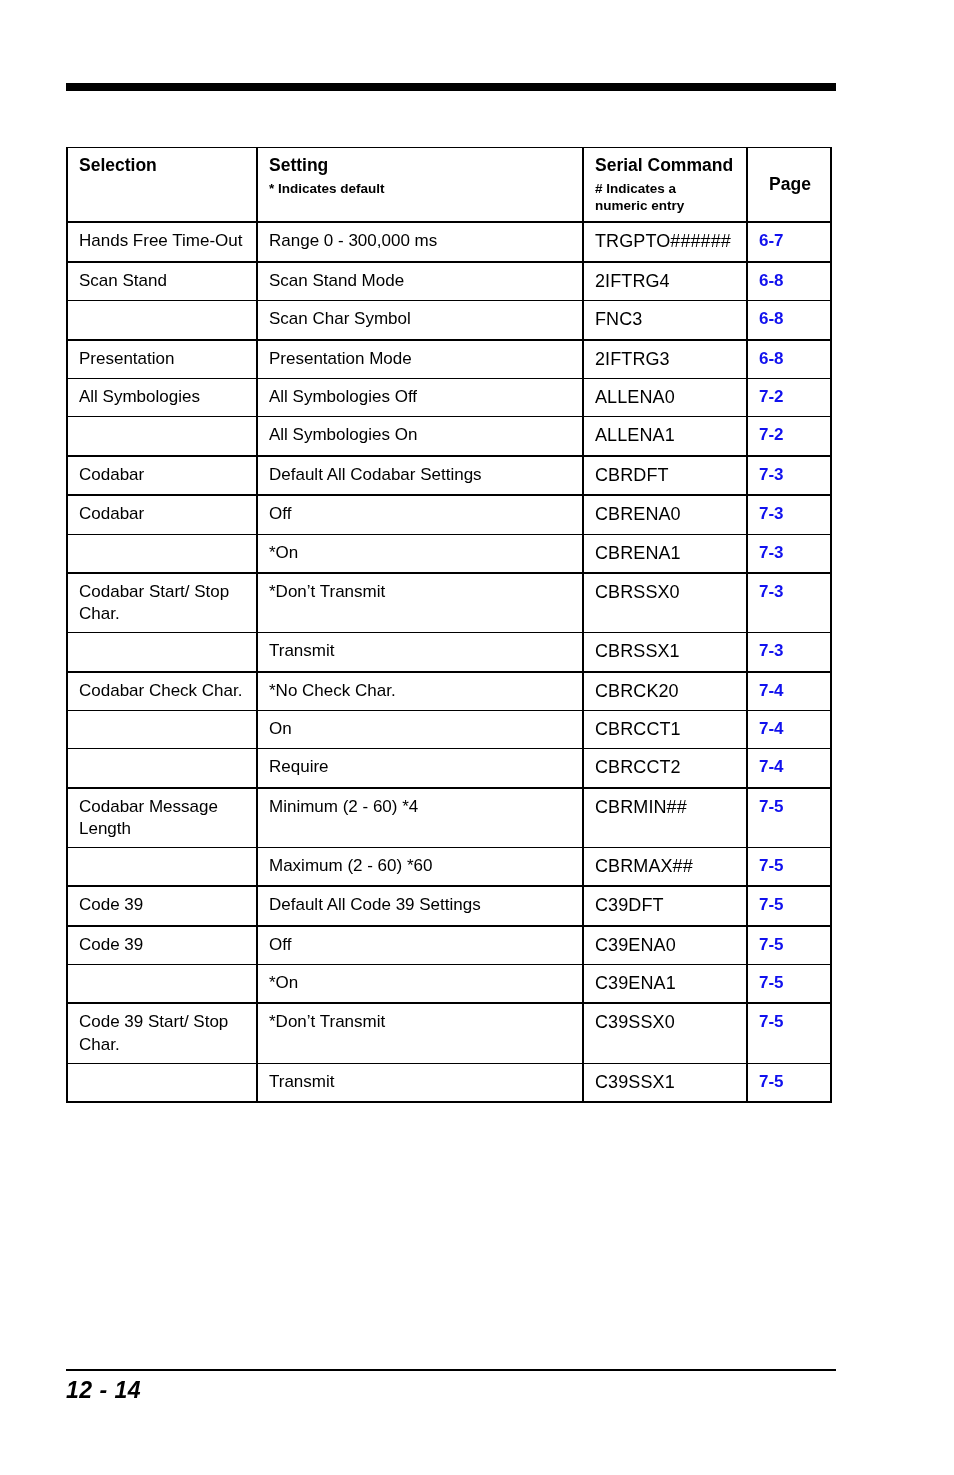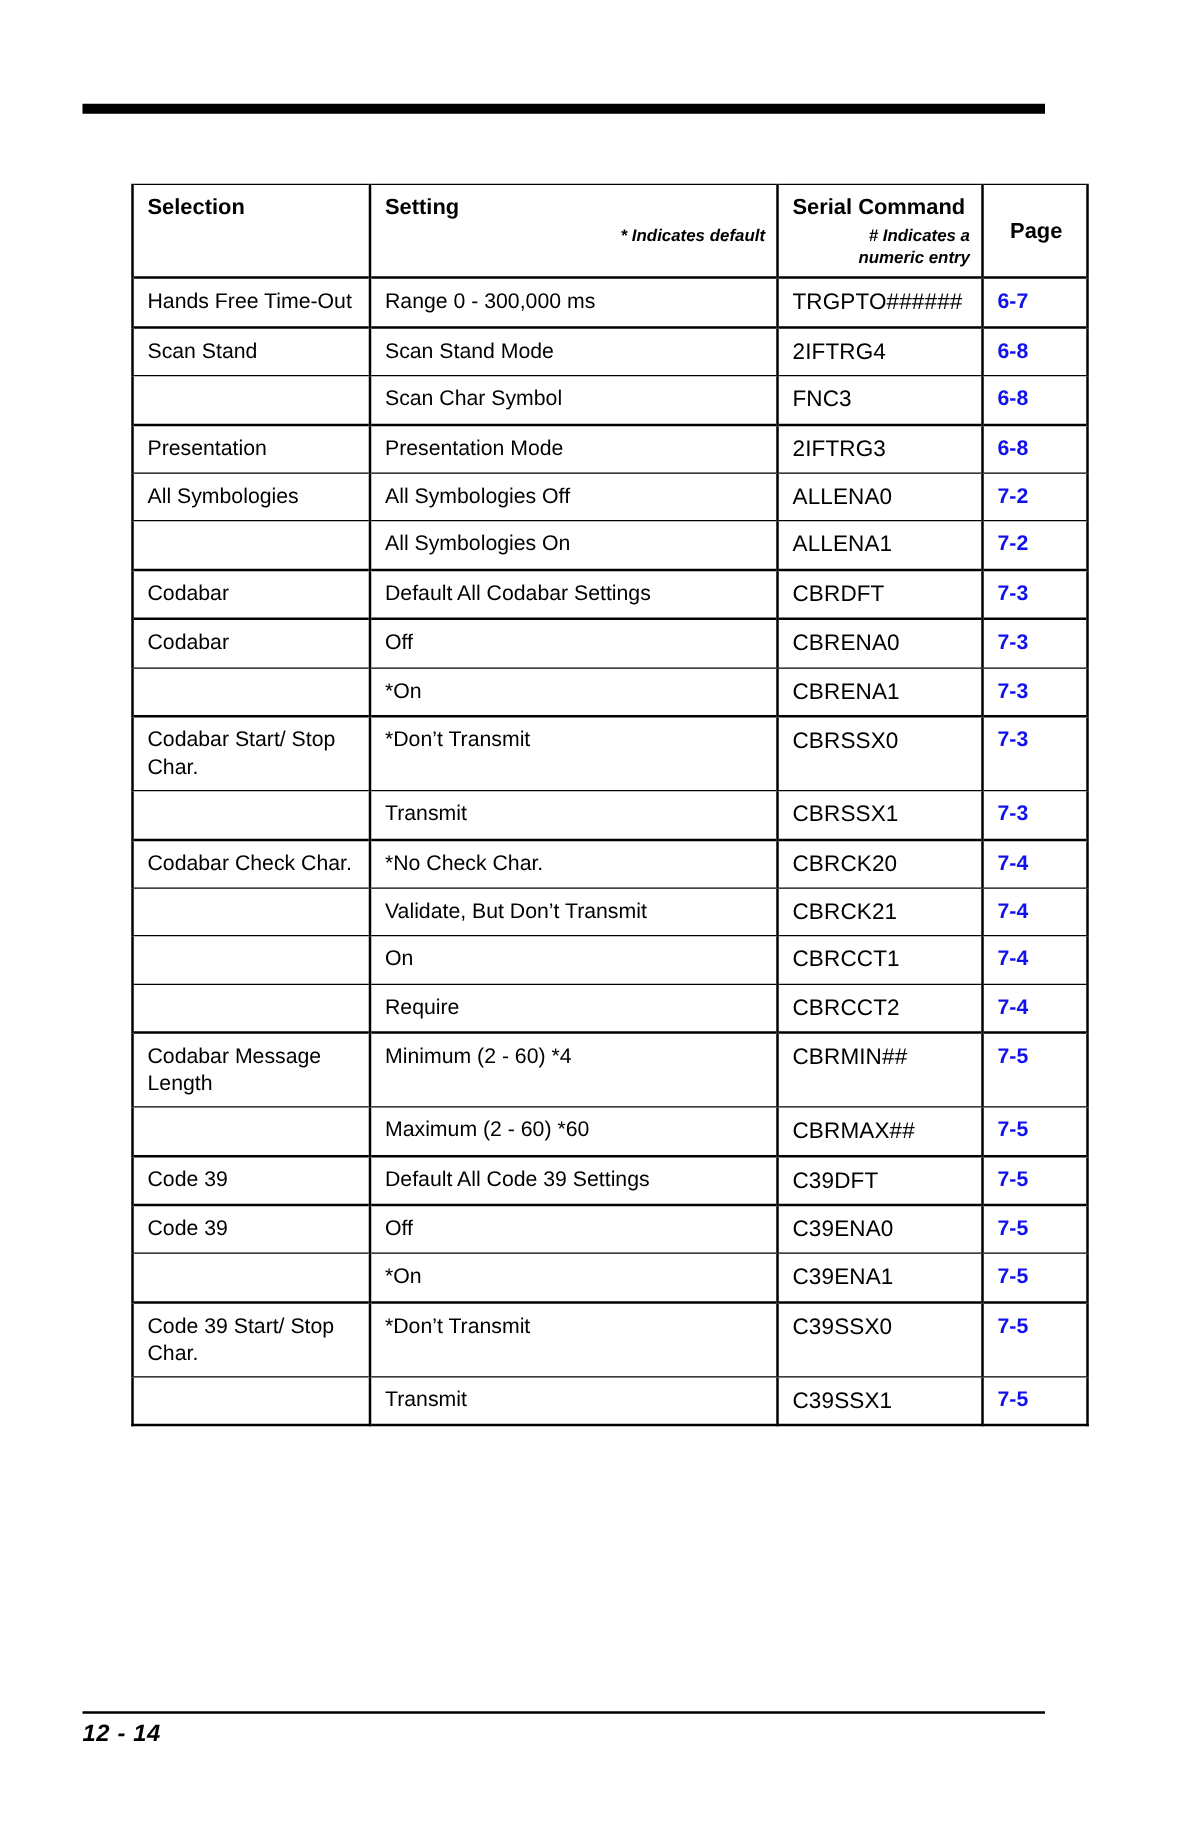--- a/index.html
+++ b/index.html
@@ -30,21 +30,20 @@
   .table-wrap {
     position: absolute;
     left: 66px;
     top: 147px;
     width: 764px;
   }
   table.spec {
     border-collapse: collapse;
     width: 764px;
     table-layout: fixed;
-    margin-left: 39px;
   }
   table.spec col.c1 { width: 190px; }
   table.spec col.c2 { width: 326px; }
   table.spec col.c3 { width: 164px; }
   table.spec col.c4 { width: 84px; }
 
   table.spec td, table.spec th {
     border-left: 2px solid #000;
     border-right: 2px solid #000;
     border-top: 1px solid #000;
@@ -62,26 +61,24 @@
     line-height: 1.25;
     border-top: 2px solid #000;
     border-bottom: 2px solid #000;
     padding-top: 12px;
     padding-bottom: 12px;
     vertical-align: middle;
   }
   th.hdr .sub {
     display: block;
     font-size: 13.5px;
-    font-style: italic;
     font-weight: bold;
     line-height: 1.28;
     margin-top: 3px;
     white-space: pre-line;
-    text-align: right;
   }
   th.hdr.page-hdr {
     text-align: center;
     vertical-align: middle;
   }
 
   
   tr.grp-top > td { border-top: 2.5px solid #000; }
   tr.last-row > td { border-bottom: 2.5px solid #000; }
 
@@ -127,21 +124,21 @@
     left: 66px;
     top: 1369px;
     width: 770px;
     height: 2px;
     background: #000000;
   }
   .folio {
     position: absolute;
     left: 66px;
     top: 1377px;
-    font-size: 19px;
+    font-size: 23px;
     font-style: italic;
     font-weight: bold;
     letter-spacing: 0.5px;
   }
 </style>
 </head>
 <body>
 
 <div class="top-rule"></div>
 
@@ -240,26 +237,20 @@
           <td class="page">7-3</td>
         </tr>
         <tr class="grp-top">
           <td class="sel">Codabar Check Char.</td>
           <td class="set">*No Check Char.</td>
           <td class="cmd">CBRCK20</td>
           <td class="page">7-4</td>
         </tr>
         <tr>
           <td class="sel blank"></td>
-          <td class="set">Validate, But Don’t Transmit</td>
-          <td class="cmd">CBRCK21</td>
-          <td class="page">7-4</td>
-        </tr>
-        <tr>
-          <td class="sel blank"></td>
           <td class="set">On</td>
           <td class="cmd">CBRCCT1</td>
           <td class="page">7-4</td>
         </tr>
         <tr>
           <td class="sel blank"></td>
           <td class="set">Require</td>
           <td class="cmd">CBRCCT2</td>
           <td class="page">7-4</td>
         </tr>

